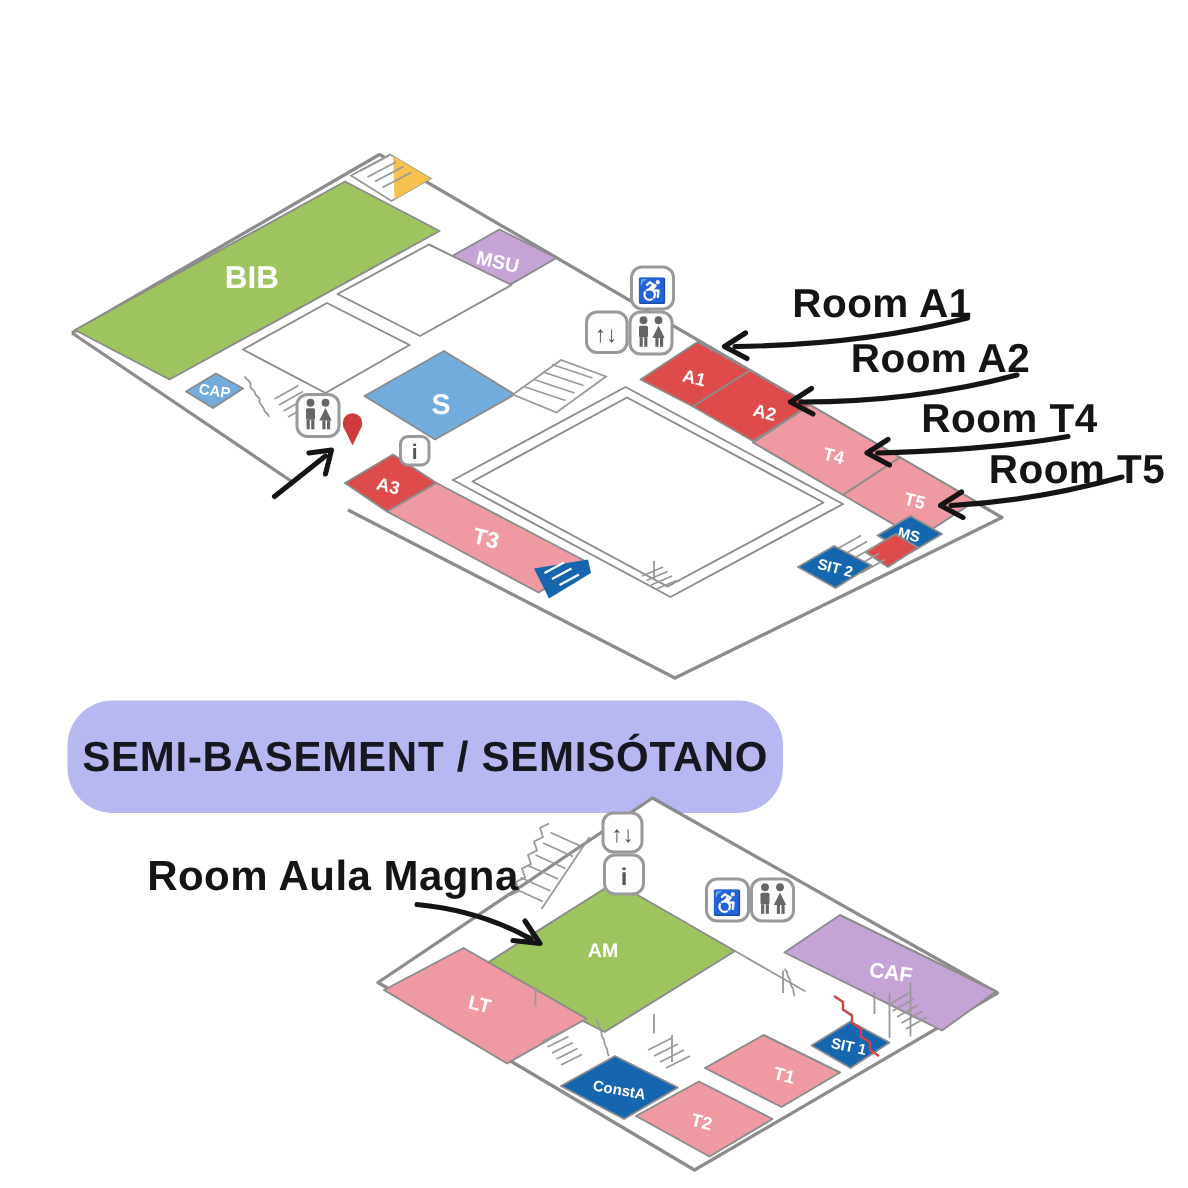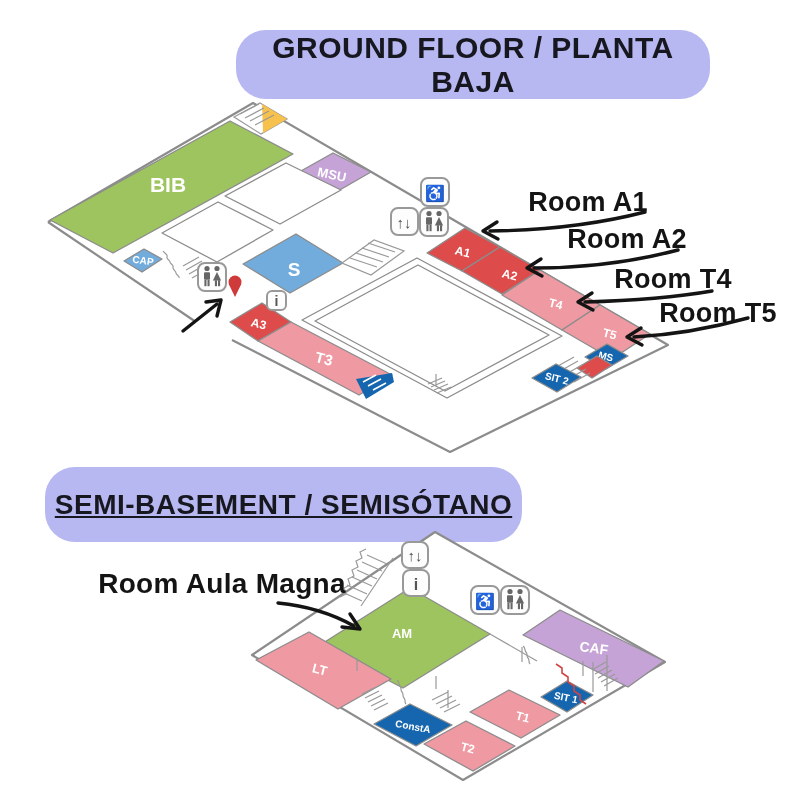--- a/index.html
+++ b/index.html
@@ -2,42 +2,41 @@
 <html><head>
 <meta charset="utf-8">
 <style>
   html,body{margin:0;padding:0;background:#ffffff;}
   .stage{position:relative;width:792px;height:792px;background:#fff;overflow:hidden;
          font-family:"Liberation Sans",sans-serif;}
   .bubble{position:absolute;background:#b7b7f2;border-radius:30px;display:flex;
           align-items:center;justify-content:center;color:#17171f;font-weight:bold;
           letter-spacing:.5px;text-align:center;}
   .bubble.ground{left:236px;top:30px;width:474px;height:69px;font-size:30px;}
-  .bubble.base{left:45px;top:467px;width:477px;height:75px;font-size:28px;text-decoration:underline;}
+  .bubble.base{left:45px;top:467px;width:477px;height:75px;font-size:28px;}
   svg{position:absolute;left:0;top:0;}
   .wall{fill:none;stroke:#8c8c8c;stroke-width:2.2;stroke-linejoin:round;}
   .rm{stroke:#8c8c8c;stroke-width:1.3;stroke-linejoin:round;}
   .white-room{fill:#ffffff;stroke:#8c8c8c;stroke-width:1.3;stroke-linejoin:round;}
   .c-green{fill:#9dc45f;}.c-purple{fill:#c6a3d6;}.c-blue{fill:#72acdc;}
   .c-dblue{fill:#1566ae;}.c-red{fill:#de4b4b;}.c-pink{fill:#ef99a2;}
   .rl{fill:#ffffff;font-weight:bold;text-anchor:middle;}
   .ann{fill:#141414;font-weight:bold;text-anchor:middle;letter-spacing:.3px;}
   .hand{stroke:#141414;stroke-width:3.4;fill:none;stroke-linecap:round;stroke-linejoin:round;}
   .st{stroke:#999;stroke-width:1.2;fill:none;}
   .stw{stroke:#fff;stroke-width:1.5;fill:none;}
   .icon-box{fill:#fdfdfd;stroke:#999;stroke-width:2;}
   .icon-tx{fill:#555;font-weight:bold;text-anchor:middle;}
   .fig{fill:#666;}
 </style>
 </head>
 <body>
 
 <div class="stage">
 
-  <div class="bubble ground">GROUND FLOOR / PLANTA BAJA</div>
   <div class="bubble base">SEMI-BASEMENT / SEMISÓTANO</div>
 
   <svg width="792" height="792" viewBox="0 0 792 792">
     <defs>
       <g id="wcf">
         <circle class="fig" cx="-5" cy="-8.5" r="2.6"></circle>
         <rect class="fig" x="-8" y="-4.8" width="6" height="7.6" rx="1"></rect>
         <rect class="fig" x="-7.6" y="2.8" width="2.1" height="6.4"></rect>
         <rect class="fig" x="-4.5" y="2.8" width="2.1" height="6.4"></rect>
         <circle class="fig" cx="5" cy="-8.5" r="2.6"></circle>

